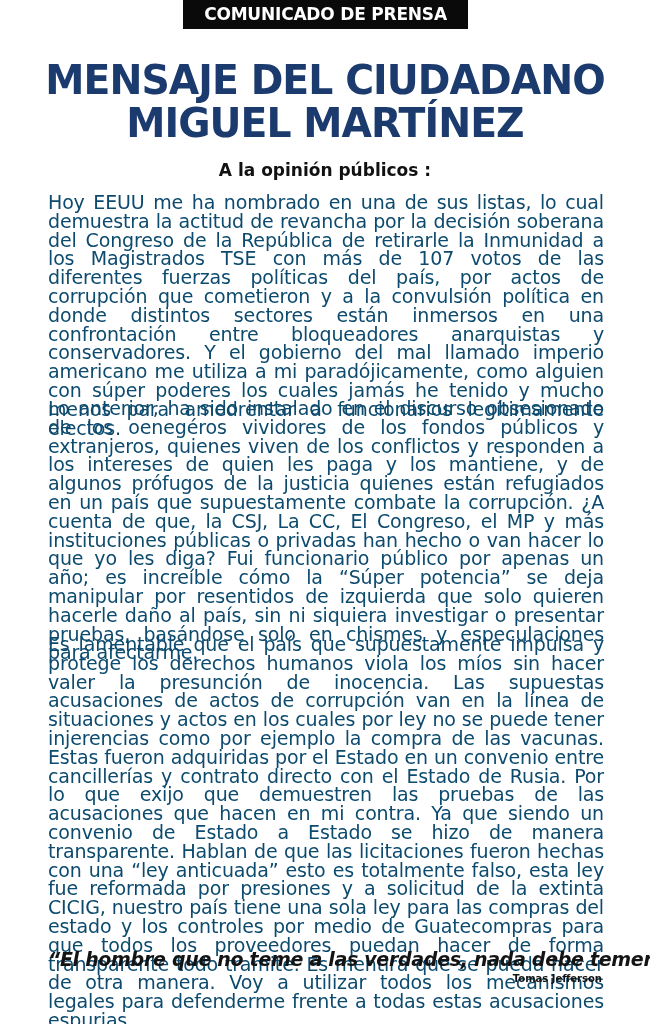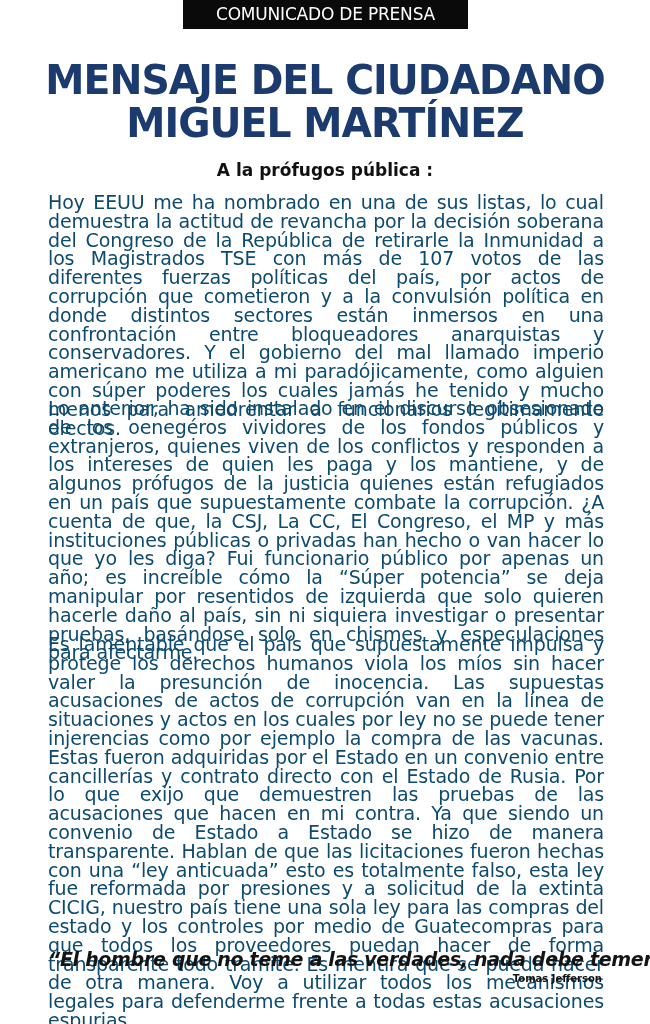--- a/index.html
+++ b/index.html
@@ -17,21 +17,21 @@
     }
     .badge {
       position: absolute;
       left: 183px;
       top: 0;
       width: 285px;
       height: 29px;
       background: #0a0a0a;
       color: #ffffff;
       font-family: "DejaVu Sans", sans-serif;
-      font-weight: normal;
+      font-weight: bold;
       font-size: 17px;
       line-height: 29px;
       text-align: center;
       letter-spacing: -0.2px;
       white-space: nowrap;
     }
     .title {
       position: absolute;
       left: 0;
       width: 650px;
@@ -104,20 +104,20 @@
     }
   </style>
 </head>
 <body>
 
 <div class="badge">COMUNICADO DE PRENSA</div>
 
 <div class="title l1">MENSAJE DEL CIUDADANO</div>
 <div class="title l2">MIGUEL MARTÍNEZ</div>
 
-<div class="salutation">A la prófugos pública :</div>
+<div class="salutation">A la opinión públicos :</div>
 
 <p class="body p1" style="margin:0">Hoy EEUU me ha nombrado en una de sus listas, lo cual demuestra la actitud de revancha por la decisión soberana del Congreso de la República de retirarle la Inmunidad a los Magistrados TSE con más de 107 votos de las diferentes fuerzas políticas del país, por actos de corrupción que cometieron y a la convulsión política en donde distintos sectores están inmersos en una confrontación entre bloqueadores anarquistas y conservadores. Y el gobierno del mal llamado imperio americano me utiliza a mi paradójicamente, como alguien con súper poderes los cuales jamás he tenido y mucho menos para amedrentar a funcionarios legítimamente electos.</p>
 <p class="body p2" style="margin:0">Lo anterior,  ha sido instalado en el discurso obsesionado de los oenegéros vividores de los fondos públicos y extranjeros, quienes viven de los conflictos y responden a los intereses de quien les paga y los mantiene, y de algunos prófugos de la justicia quienes están refugiados en un país que supuestamente combate la corrupción. ¿A cuenta de que, la CSJ, La CC, El Congreso, el MP y más instituciones públicas o privadas han hecho o van hacer lo que yo les diga? Fui funcionario público por apenas un año; es increíble cómo la “Súper potencia” se deja manipular por resentidos de izquierda que solo quieren hacerle daño al país, sin ni siquiera investigar o presentar pruebas, basándose solo en chismes y especulaciones para afectarme.</p>
 <p class="body p3" style="margin:0">Es lamentable que el país que supuestamente impulsa y protege los derechos humanos viola los míos sin hacer valer la presunción de inocencia. Las supuestas acusaciones de actos de corrupción van en la línea de situaciones y actos en los cuales por ley no se puede tener injerencias como por ejemplo la compra de las vacunas. Estas fueron adquiridas por el Estado en un convenio entre cancillerías y contrato directo con el Estado de Rusia. Por lo que exijo que demuestren las pruebas de las acusaciones que hacen en mi contra. Ya que siendo un convenio de Estado a Estado se hizo de manera transparente.  Hablan de que las licitaciones fueron hechas con una “ley anticuada” esto es totalmente falso, esta ley fue reformada por presiones y a solicitud de la extinta CICIG, nuestro país tiene una sola ley para las compras del estado y los controles por medio de Guatecompras para que todos los proveedores puedan hacer de forma transparente todo tramite. Es mentira que se pueda hacer de otra manera. Voy a utilizar todos los mecanismos legales para defenderme frente a todas estas acusaciones espurias.</p>
 
 <div class="quote">“El hombre que no teme a las verdades, nada debe temer a las mentiras.”</div>
 <div class="author">Tomas Jefferson</div>
 
 </body></html>

